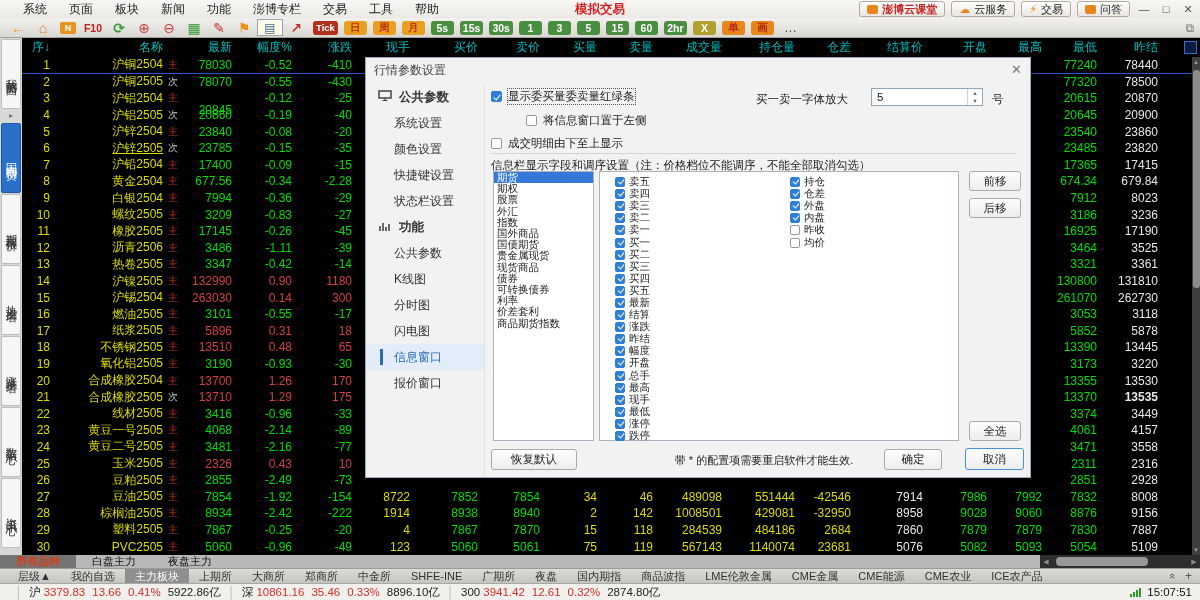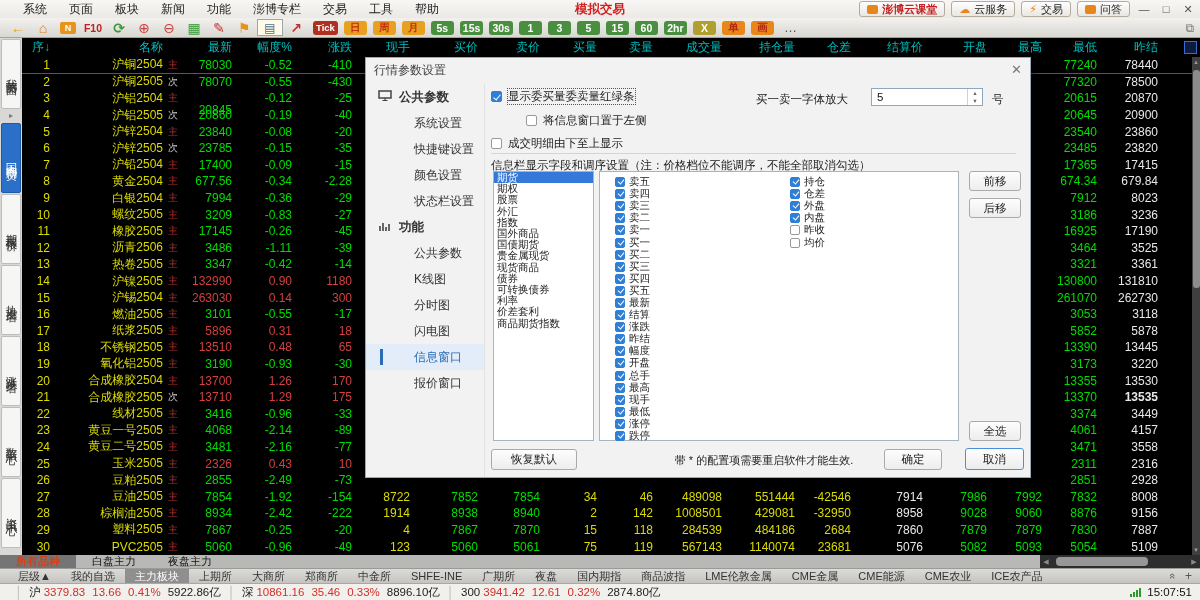--- a/index.html
+++ b/index.html
@@ -102,21 +102,21 @@
   #signal-icon{display:flex;align-items:flex-end;gap:1px;height:10px;}
   #signal-icon i{display:block;width:2px;background:#2a9a2a;}
   #st-time{color:#111;}
   
   #dialog{position:absolute;left:365px;top:57px;width:666px;height:421px;background:#f2f2f2;
           border:1px solid #9aa7b8;box-shadow:3px 4px 10px rgba(0,0,0,.5);z-index:10;box-sizing:border-box;}
   #dlg-title{position:absolute;left:0;top:0;right:0;height:24px;display:flex;align-items:center;
              padding:0 8px;font-size:12px;color:#444;}
   #dlg-close{position:absolute;right:8px;top:4px;color:#777;font-size:13px;}
   #dlg-nav{position:absolute;left:0;top:26px;width:118px;bottom:0;border-right:1px solid #e2e2e2;}
-  .nav-item{height:26px;display:flex;align-items:center;font-size:12px;color:#333;padding-left:48px;position:relative;}
+  .nav-item{height:26px;display:flex;align-items:center;font-size:12px;color:#333;padding-left:28px;position:relative;}
   .nav-item.nav-h{font-weight:bold;font-size:12.5px;padding-left:12px;gap:7px;}
   .nav-item.nav-sel{background:#e3edf9;color:#2b6cb8;}
   .nav-item.nav-sel::before{content:"";position:absolute;left:14px;top:5px;bottom:5px;width:3px;background:#2b6cb8;}
   
   .dlg-opt{position:absolute;left:125px;display:flex;align-items:center;gap:6px;font-size:11.5px;color:#222;}
   .cb{width:11px;height:11px;border:1px solid #999;background:#fff;border-radius:2px;box-sizing:border-box;
       display:inline-block;position:relative;flex:none;}
   .cb.checked{background:#2f7fd6;border-color:#2f7fd6;}
   .cb.checked::after{content:"";position:absolute;left:3px;top:0.5px;width:3px;height:6px;
       border:solid #fff;border-width:0 1.5px 1.5px 0;transform:rotate(40deg);}
@@ -364,21 +364,21 @@
           <div class="q-cell c-yel" style="width: 73px;"></div>
           <div class="q-cell c-yel" style="width: 56px;"></div>
           <div class="q-cell c-wht" style="width: 72px;"></div>
           <div class="q-cell c-grn" style="width: 64px;"></div>
           <div class="q-cell c-grn" style="width: 55px;"></div>
           <div class="q-cell c-grn" style="width: 55px;">23540</div>
           <div class="q-cell c-wht" style="width: 61px;">23860</div>
         </div>
         <div class="q-row">
           <div class="q-cell c-yel" style="width: 33px;">6</div>
-          <div class="q-cell c-yel" style="width: 113px;">沪锌2505</div>
+          <div class="q-cell c-yel" style="width: 113px; text-decoration: underline;">沪锌2505</div>
           <div class="q-cell c-tag tag-next" style="width: 16px;">次</div>
           <div class="q-cell c-grn" style="width: 53px;">23785</div>
           <div class="q-cell c-grn" style="width: 60px;">-0.15</div>
           <div class="q-cell c-grn" style="width: 60px;">-35</div>
           <div class="q-cell c-yel" style="width: 58px;"></div>
           <div class="q-cell c-grn" style="width: 68px;"></div>
           <div class="q-cell c-grn" style="width: 62px;"></div>
           <div class="q-cell c-yel" style="width: 57px;"></div>
           <div class="q-cell c-yel" style="width: 56px;"></div>
           <div class="q-cell c-yel" style="width: 69px;"></div>
@@ -980,24 +980,24 @@
           <span><svg width="14" height="12" viewBox="0 0 14 12">
               <rect x="1" y="1" width="12" height="7" fill="none" stroke="#444" stroke-width="1.5"></rect>
               <path d="M4.5 10.5h5M7 8v2.5" stroke="#444" stroke-width="1.2" fill="none"></path>
             </svg></span>
           <span>公共参数</span>
         </div>
         <div class="nav-item">
           <span>系统设置</span>
         </div>
         <div class="nav-item">
+          <span>颜色设置</span>
+        </div>
+        <div class="nav-item">
           <span>快捷键设置</span>
-        </div>
-        <div class="nav-item">
-          <span>颜色设置</span>
         </div>
         <div class="nav-item">
           <span>状态栏设置</span>
         </div>
         <div class="nav-item nav-h">
           <span><svg width="14" height="12" viewBox="0 0 14 12">
               <path d="M2 11V6M5 11V3M8 11V7M11 11V4" stroke="#444" stroke-width="1.6"></path>
             </svg></span>
           <span>功能</span>
         </div>

